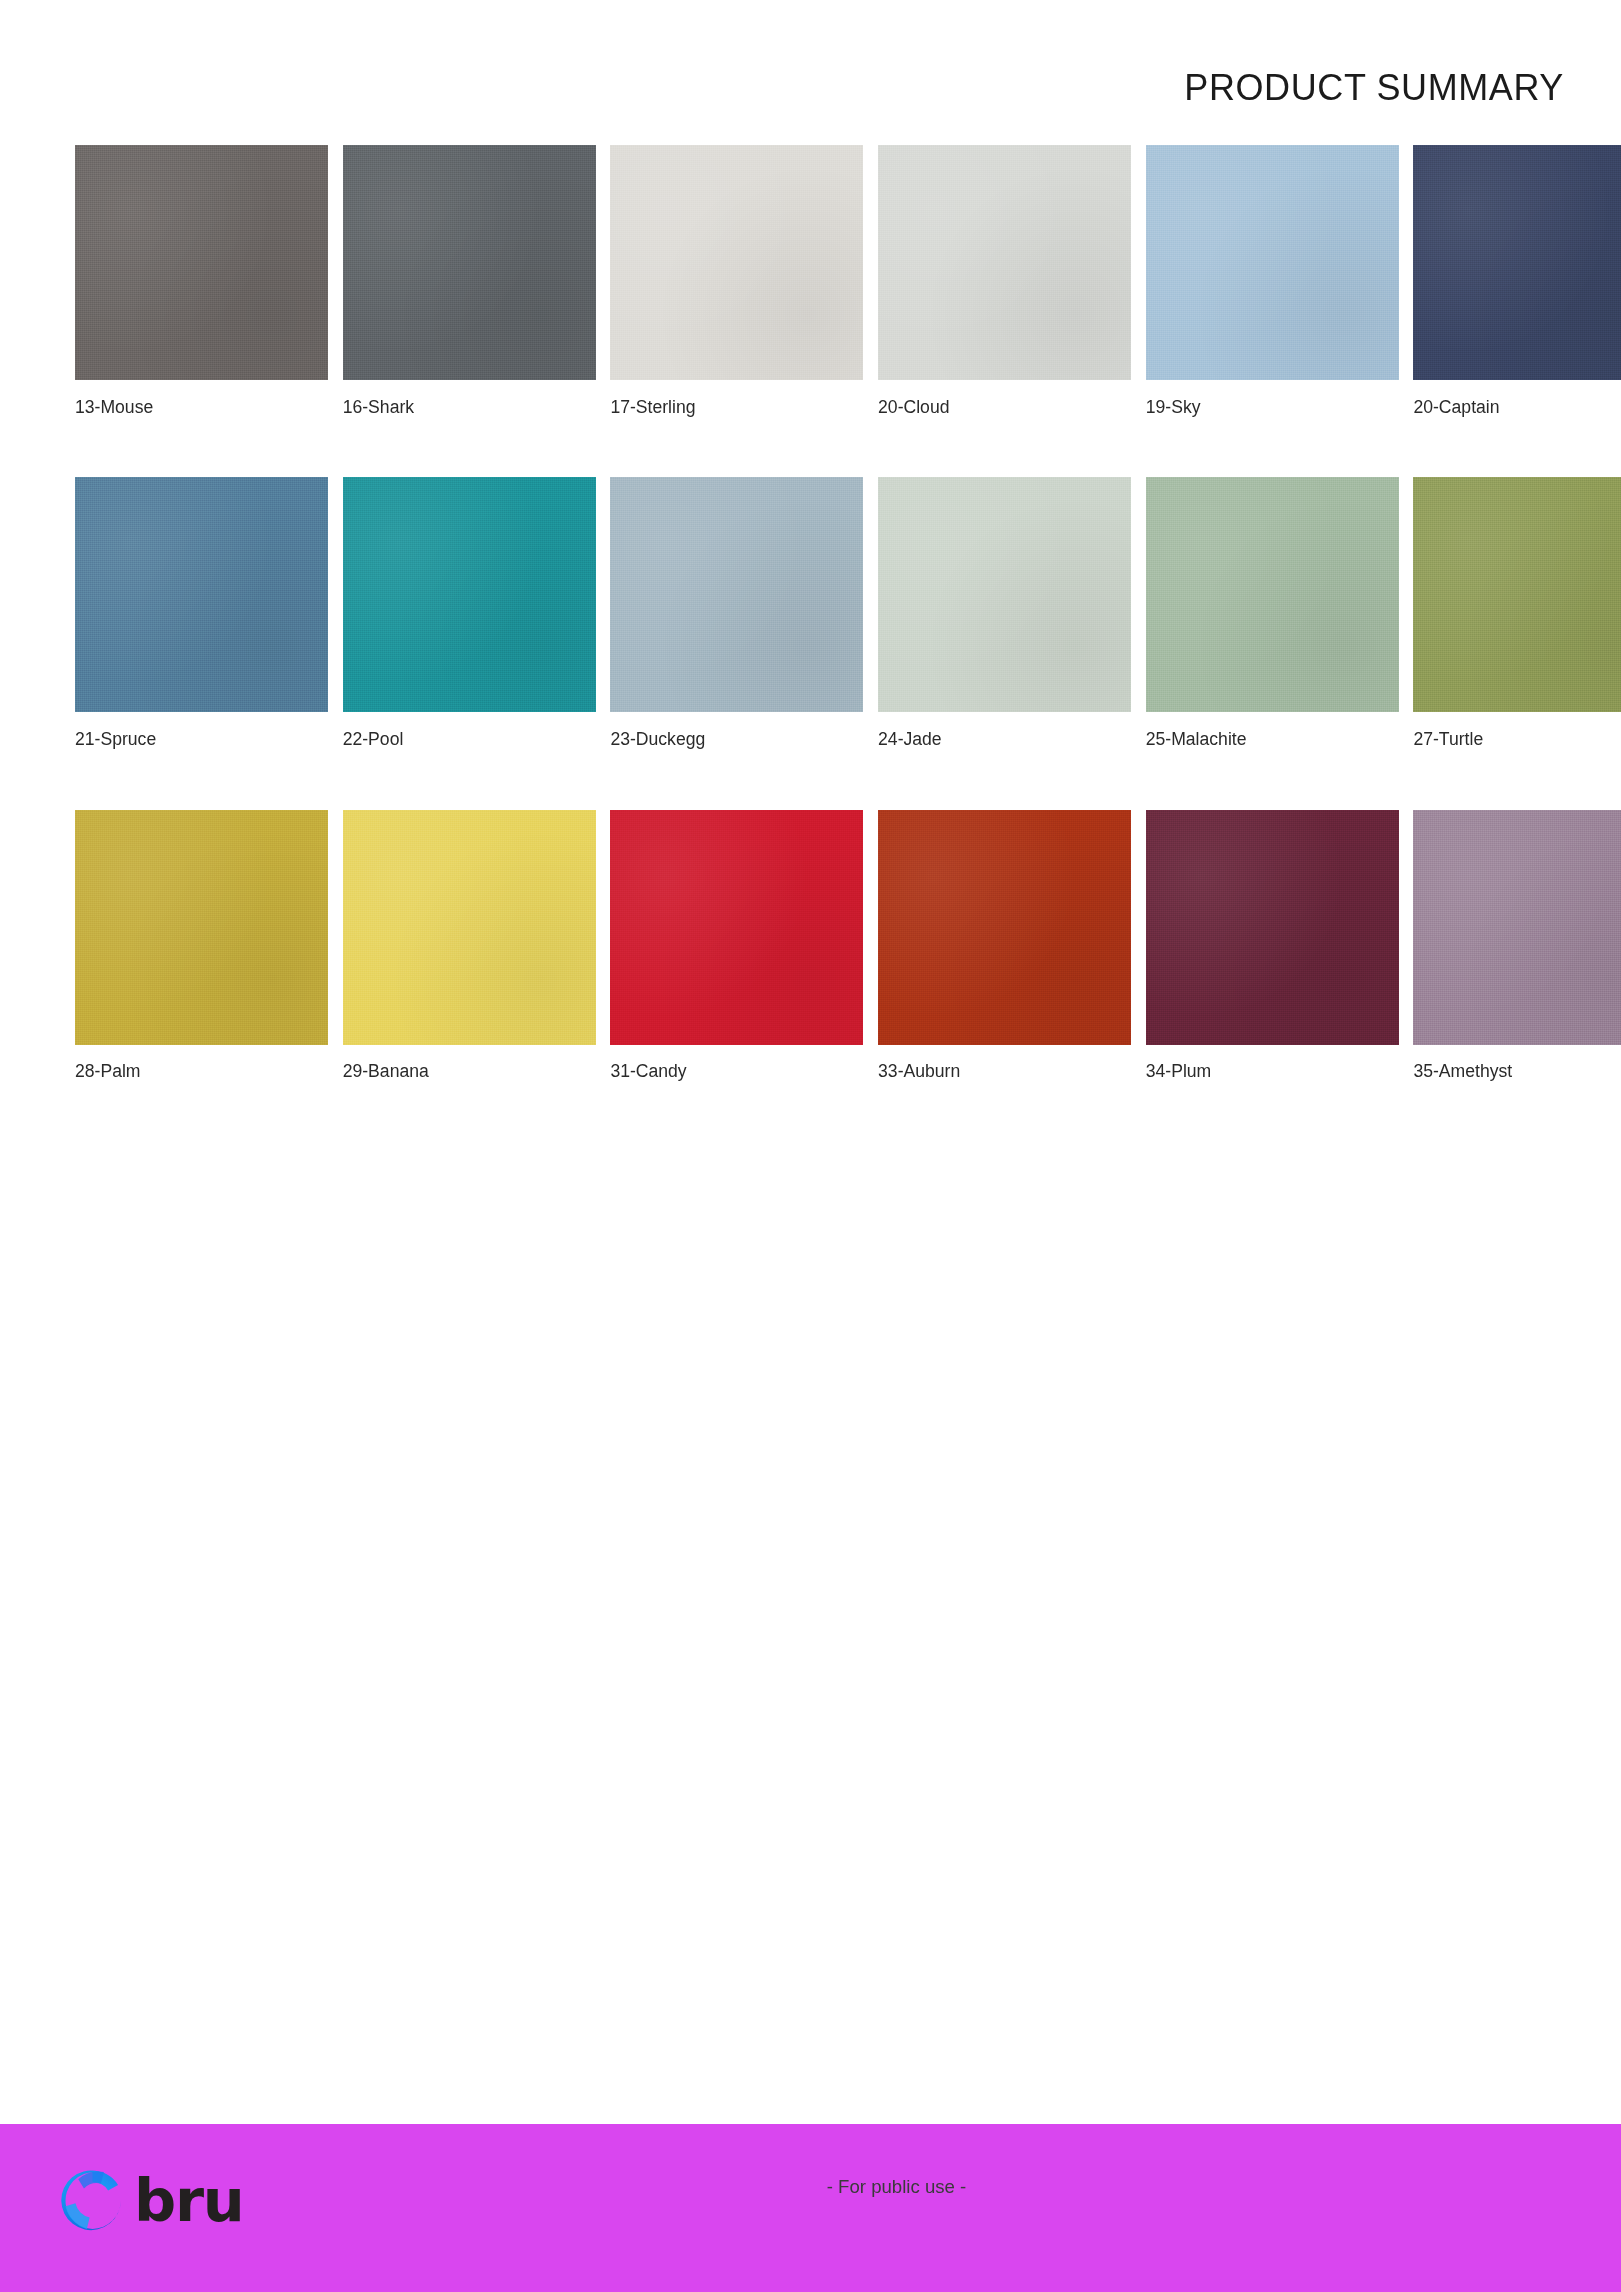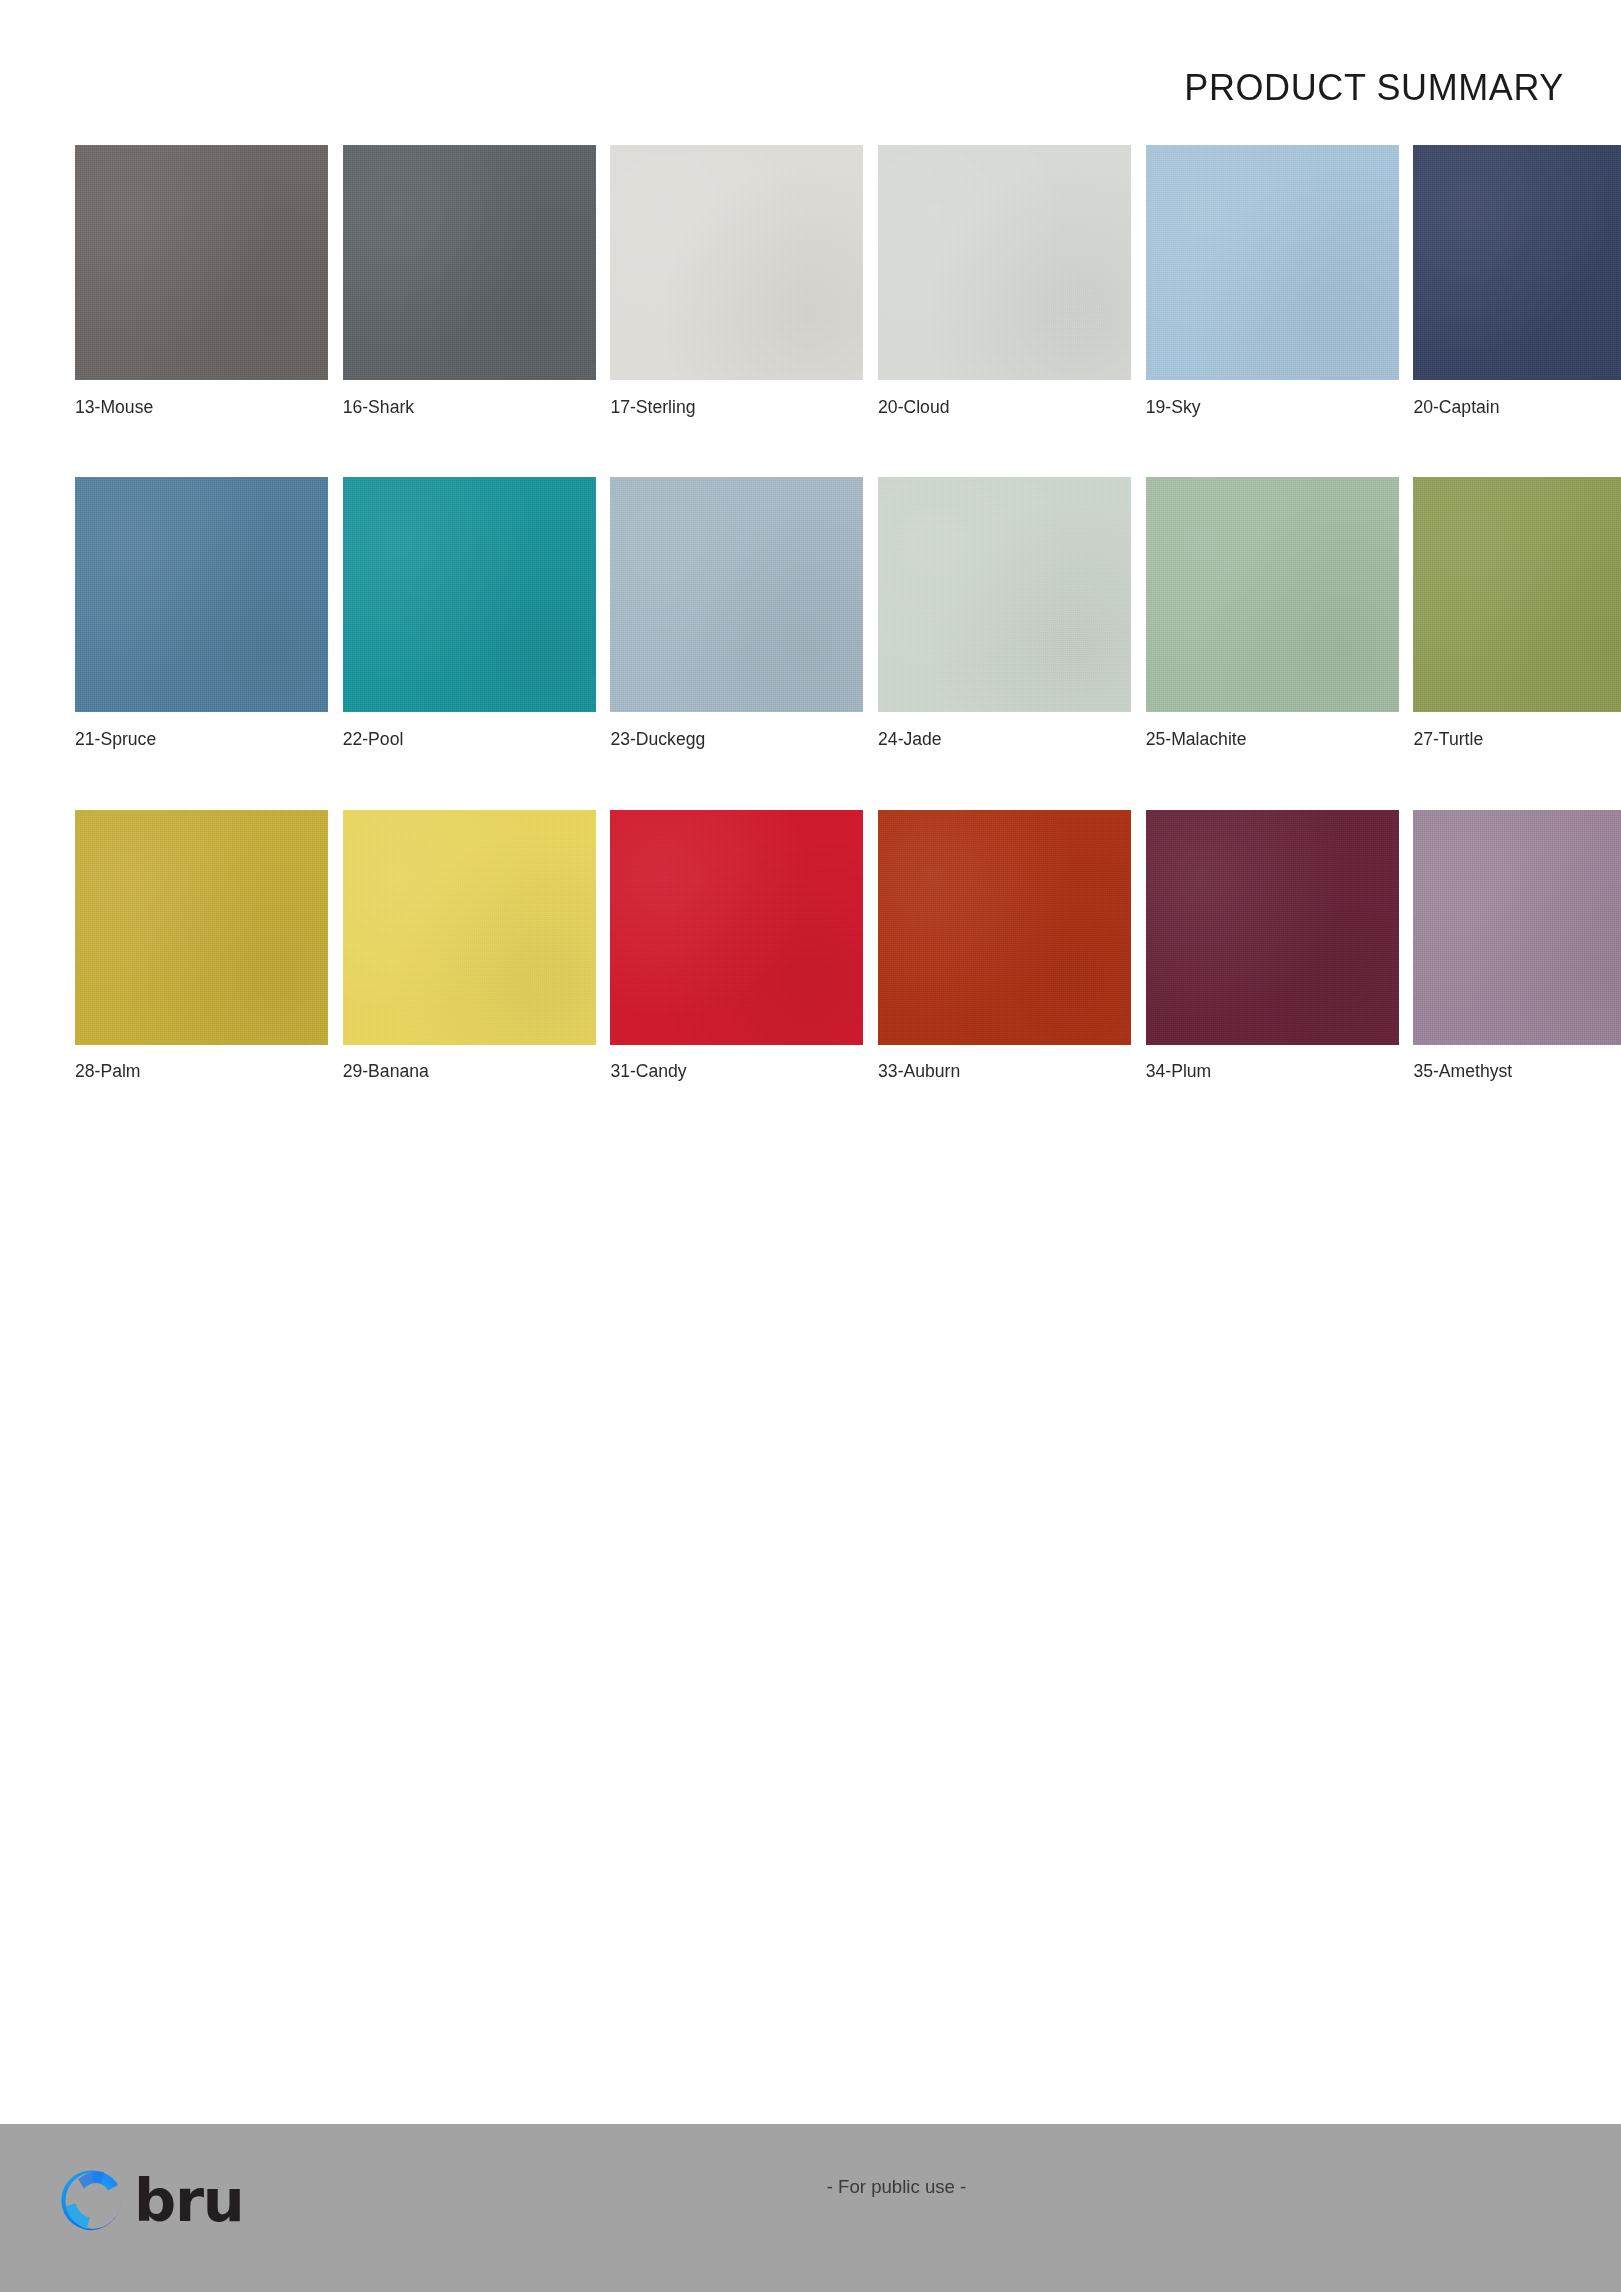--- a/index.html
+++ b/index.html
@@ -105,21 +105,21 @@
     white-space: nowrap;
   }
 
   
   .footer {
     position: absolute;
     left: 0;
     top: 2124px;
     width: 1621px;
     height: 169px;
-    background: #a3a3a3;
+    background: #d946ef;
   }
 
   .footer-logo {
     position: absolute;
     left: 57px;
     top: 41px;
     display: flex;
     align-items: center;
     gap: 5.9px;
   }

